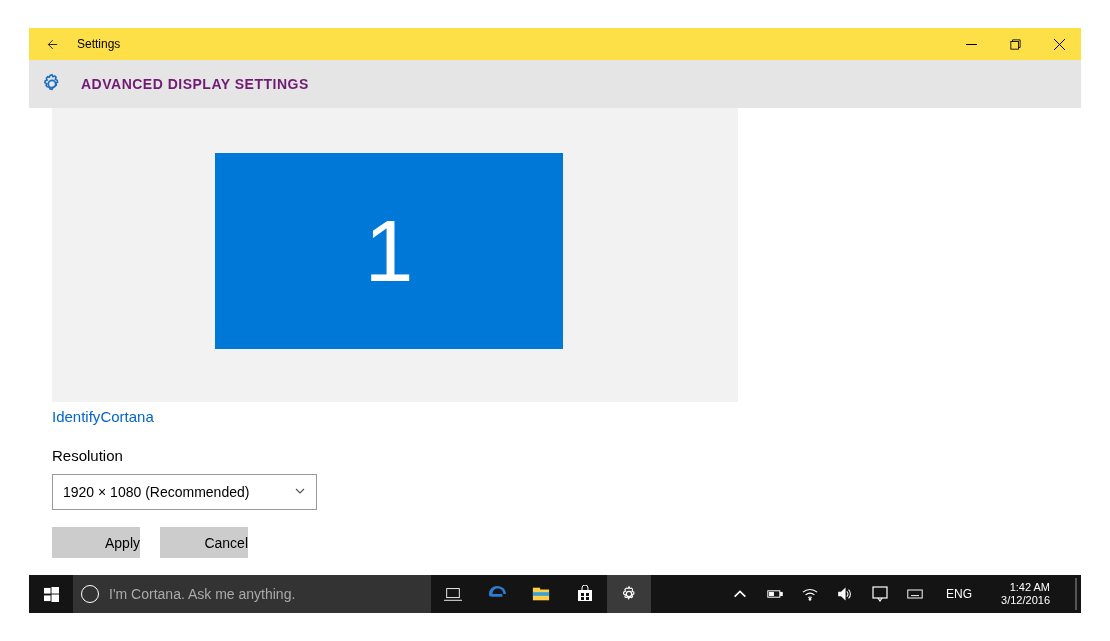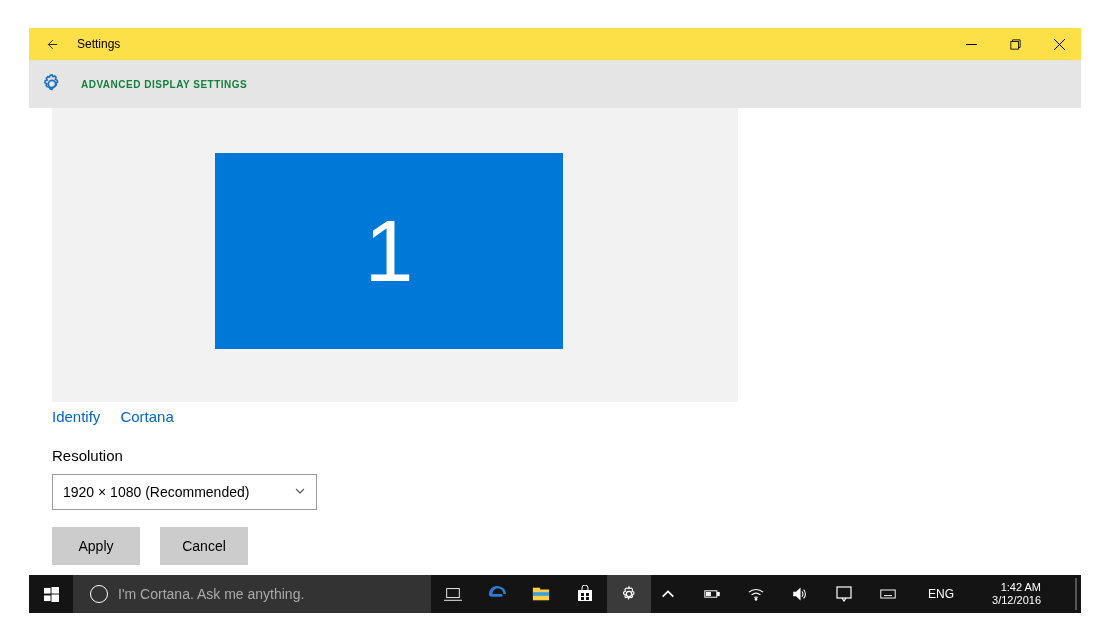--- a/index.html
+++ b/index.html
@@ -22,76 +22,76 @@
   
   
   .header {
     position:absolute; left:29px; top:60px; right:29px; height:48px;
     background:#e5e5e5;
     display:flex; align-items:center;
     padding-left: 12px;
   }
   .header .gear { width:22px; height:22px; margin-left: 0; margin-right: 18px; }
   .header .gear svg { stroke:#1a6fc4; fill:#1a6fc4; }
-  .header h1 { font-size: 10px; font-weight: 700; letter-spacing: .5px; color:#15803d; }
+  .header h1 { font-size: 14px; font-weight: 700; letter-spacing: .5px; color:#701a75; }
 
   
   .panel {
     position:absolute; left:52px; top:108px; width:686px; height:294px;
     background:#f2f2f2;
   }
   .monitor {
     position:absolute; left:163px; top:45px; width:348px; height:196px;
     background:#0078d7; color:#fff;
     display:flex; align-items:center; justify-content:center;
     font-size: 88px; font-weight:200;
   }
 
   
   .links {
     position:absolute; left:52px; top:408px;
-    display:flex; gap:20px;
+    display:flex; 
   }
   .links a { color:#0066cc; font-size:15px; text-decoration:none; }
 
   
   .reslabel {
     position:absolute; left:52px; top:447px; font-size:15px; color:#000;
   }
   .resselect {
     position:absolute; left:52px; top:474px; width:265px; height:30px;
     border:1px solid #999; background:#fff;
     display:flex; align-items:center; padding:17px 10px; font-size:14px; justify-content:space-between;
   }
   .resselect .chev svg{ width:12px;height:12px; stroke:#555; fill:none; stroke-width:1.2;}
 
   
   .btnrow { position:absolute; left:52px; top:527px; display:flex; gap:20px;}
   .btnrow button {
-    width:88px; height:38px; border:none; background:#ccc; font-size:14px; color:#000;
+    width:88px; height:31px; border:none; background:#ccc; font-size:14px; color:#000;text-align:right;
   }
 
   
   .taskbar {
     position:absolute; left:29px; right:29px; bottom:28px; height:38px;
     background:#141414; color:#fff; display:flex; align-items:center;
   }
   .tb-start { width:44px; display:flex; align-items:center; justify-content:center; height:100%;}
   .tb-start svg{width:15px;height:15px; fill:#fff;}
   .tb-search {
-    height:100%; width:358px; background:#333; display:flex; align-items:center; padding-left:17px; gap:10px;
+    height:100%; width:358px; background:#333; display:flex; align-items:center; padding-left:8px; gap:10px;
   }
   .tb-search .ring { width:18px;height:18px;border:1.5px solid #fff;border-radius:50%;}
   .tb-search span { color:#aaa; font-size:14px;}
   .tb-icons { display:flex; height:100%;}
   .tb-icon { width:44px; height:100%; display:flex; align-items:center; justify-content:center;}
   .tb-icon.active { background:#3a3a3a;}
   .tb-icon svg { width:18px; height:18px; }
   .tb-spacer { flex:1;}
-  .tb-tray { display:flex; align-items:center; height:100%; gap:24px; padding-right:4px;}
+  .tb-tray { display:flex; align-items:center; height:100%; gap:15px; padding-right:4px;}
   .tb-tray .tic { width:20px; display:flex;align-items:center;justify-content:center;}
   .tb-tray svg{width:16px;height:16px;stroke:#fff;fill:none;stroke-width:1.2;}
   .tb-lang { font-size:12px; color:#fff; padding:0 6px;}
   .tb-clock { font-size:11px; color:#fff; text-align:right; line-height:1.2; padding:0 8px;}
   .tb-clock div{white-space:nowrap;}
   .tb-divider{width:2px;height:32px;background:#555;margin-left:2px;}
 </style>
 </head>
 <body>
 

